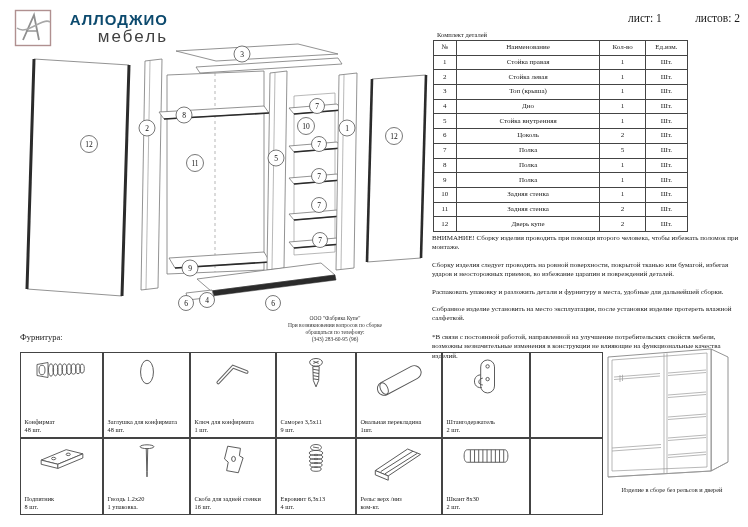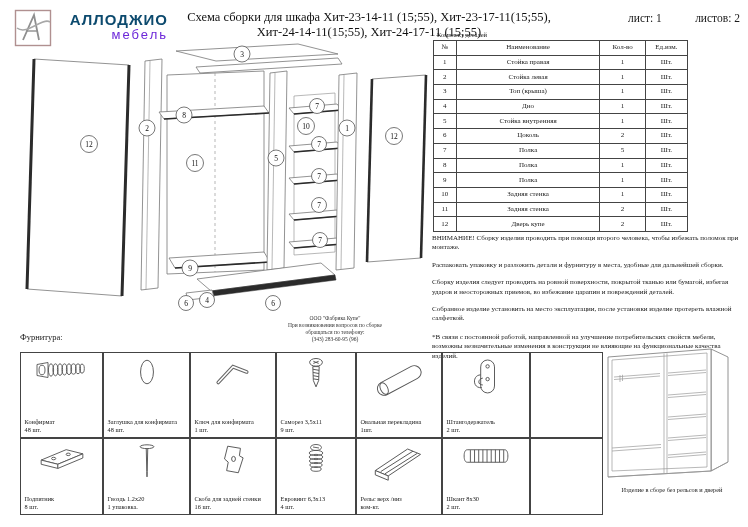--- a/index.html
+++ b/index.html
@@ -2,21 +2,21 @@
 <html><head>
 <meta charset="utf-8">
 <style>
   html,body{margin:0;padding:0;background:#e8e8e8;}
   #page{position:relative;width:748px;height:527px;background:#ffffff;overflow:hidden;
         font-family:"Liberation Serif",serif;color:#1a1a1a;}
   .abs{position:absolute;}
   
   #brand{left:56px;top:12px;width:112px;text-align:right;font-family:"Liberation Sans",sans-serif;line-height:1.05;}
   #brand .b1{font-size:15px;font-weight:bold;letter-spacing:1px;color:#0c4a6e;}
-  #brand .b2{font-size:13px;color:#6d28d9;letter-spacing:2px;}
+  #brand .b2{font-size:17px;color:#404040;letter-spacing:2px;}
   #title{left:178px;top:10px;width:382px;text-align:center;font-size:12.5px;line-height:15px;color:#111;}
   #sheetinfo{left:628px;top:12px;width:112px;display:flex;justify-content:space-between;font-size:11.5px;}
   
   #tblcap{left:437px;top:31px;font-size:6.5px;}
   table.parts{position:absolute;left:433px;top:40px;width:255px;border-collapse:collapse;}
   table.parts td,table.parts th{border:0.8px solid #444;font-size:7px;font-weight:normal;
       padding:1px 3px;height:11.7px;line-height:1;text-align:center;}
   table.parts .c0{width:17px;text-align:center;}
   table.parts .c1{width:150px;}
   table.parts .c2{width:42px;text-align:center;}
@@ -55,24 +55,20 @@
     <rect x="1.5" y="1.5" width="35" height="35" fill="#fff" stroke="#b09090" stroke-width="1.4"></rect>
     <path d="M9,31 L20,6 L25,31" fill="none" stroke="#8f8f8f" stroke-width="1.8"></path>
     <path d="M12,22 L24,22" stroke="#8f8f8f" stroke-width="1.4"></path>
     <path d="M3,19 C13,27 28,8 36,13" fill="none" stroke="#a8a8a8" stroke-width="1.6"></path>
   </svg>
   <div id="brand" class="abs">
     <div class="b1">АЛЛОДЖИО</div>
     <div class="b2">мебель</div>
   </div>
 
-  <div id="title" class="abs">
-    <div>Схема сборки для шкафа Хит-23-14-11 (15;55), Хит-23-17-11(15;55),</div>
-    <div>Хит-24-14-11(15;55), Хит-24-17-11 (15;55)</div>
-  </div>
 
   <div id="sheetinfo" class="abs">
     <span>лист: 1</span>
     <span>листов: 2</span>
   </div>
 
   <svg class="abs" style="left:0;top:42px" width="432" height="275" viewBox="0 0 432 275">
 
     <polygon class="ln" points="176,9 298,2 338,12 216,19"></polygon>
     <polygon class="ln" points="196,25 338,16 342,22 200,31"></polygon>
@@ -280,22 +276,22 @@
           <td class="c0">12</td>
           <td class="c1">Дверь купе</td>
           <td class="c2">2</td>
           <td class="c3">Шт.</td>
         </tr>
   </tbody>
     </table>
 
   <div id="notes" class="abs">
     <p>ВНИМАНИЕ! Сборку изделия проводить при помощи второго человека, чтобы избежать поломок при монтаже.</p>
+    <p style="margin-bottom:0;">Сборку изделия следует проводить на ровной поверхности, покрытой тканью или бумагой, избегая ударов и неосторожных приемов, во избежание царапин и повреждений деталей.</p>
     <p style="margin-bottom:0;">Распаковать упаковку и разложить детали и фурнитуру в места, удобные для дальнейшей сборки.</p>
-    <p style="margin-bottom:0;">Сборку изделия следует проводить на ровной поверхности, покрытой тканью или бумагой, избегая ударов и неосторожных приемов, во избежание царапин и повреждений деталей.</p>
     <p>Собранное изделие установить на место эксплуатации, после установки изделие протереть влажной салфеткой.</p>
     <p class="foot">*В связи с постоянной работой, направленной на улучшение потребительских свойств мебели, возможны незначительные изменения в конструкции не влияющие на функциональные качества изделий.</p>
   </div>
 
   <div id="furlabel" class="abs">Фурнитура:</div>
 
   <div id="furgrid" class="abs">
 
     <div class="cell">
       <div class="ic">

